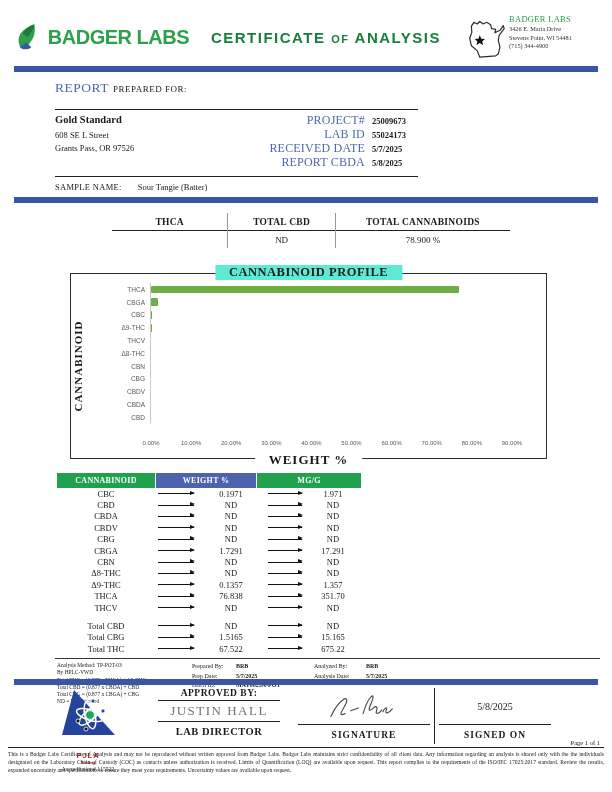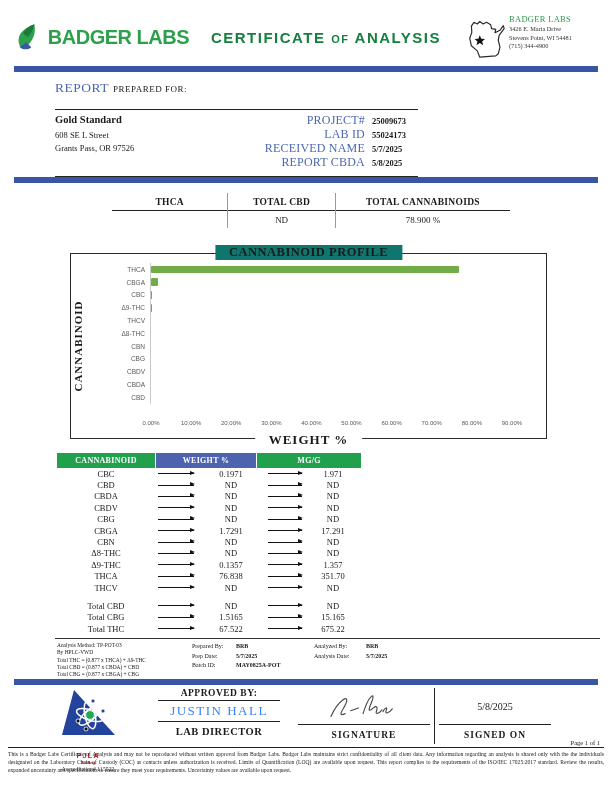--- a/index.html
+++ b/index.html
@@ -33,21 +33,21 @@
   .sample .lbl{letter-spacing:0.3px;}
   .sample .val{margin-left:14px;}
   
   .summary{margin:10px 0 0 112px;width:398px;display:grid;grid-template-columns:29% 27% 44%;}
   .sum-col{text-align:center;}
   .sum-col.sep{border-left:1px solid #999;}
   .sum-h{font-weight:700;font-size:9.5px;padding:4px 0 3px 0;border-bottom:1.2px solid #222;letter-spacing:0.3px;}
   .sum-v{font-size:9px;padding:4px 0 3px 0;}
   
   .chart-box{position:relative;margin:25px 0 0 70px;width:475px;height:184px;border:1.5px solid #2b2b2b;background:#fff;}
-  .chart-title{position:absolute;top:-9px;left:50%;transform:translateX(-50%);background:#0f766e;
+  .chart-title{position:absolute;top:-9px;left:50%;transform:translateX(-50%);background:#5eead4;
                padding:0 14px;font-weight:700;font-size:12.5px;letter-spacing:0.5px;white-space:nowrap;}
   .chart-xlabel{position:absolute;bottom:-10px;left:50%;transform:translateX(-50%);background:#fff;
                padding:0 14px;font-weight:700;font-size:13px;letter-spacing:1px;white-space:nowrap;}
   .chart-ylabel{position:absolute;left:1px;top:50%;transform:translateY(-50%) rotate(180deg);
                writing-mode:vertical-rl;font-weight:700;font-size:11px;letter-spacing:1px;background:#fff;padding:4px 0;}
   .plot{position:absolute;top:9px;left:20px;right:14px;bottom:24px;}
   .ch-row{display:grid;grid-template-columns:54px 1fr;column-gap:5px;align-items:center;height:12.8px;}
   .ch-label{font-family:"Liberation Sans",sans-serif;font-size:6.5px;color:#595959;text-align:right;}
   .ch-track{position:relative;height:12.8px;border-left:1px solid #c9c9c9;display:flex;align-items:center;}
   .ch-bar{height:7.5px;background:#70ad47;border-radius:1px;}
@@ -78,21 +78,21 @@
   .fn-val{font-weight:600;}
   .fn-right .fn-lab{width:52px;}
   
   .approval{position:absolute;top:688px;left:36px;right:14px;display:flex;align-items:flex-start;}
   .pjla{width:104px;text-align:center;}
   .pjla-org{color:#c1272d;font-family:"Liberation Sans",sans-serif;font-weight:700;font-size:7.5px;letter-spacing:1px;margin-top:9px;}
   .pjla-div{color:#c1272d;font-size:4.8px;font-weight:700;}
   .pjla-acc{color:#222;font-size:5.8px;margin-top:1px;}
   .appr{width:122px;margin-left:18px;text-align:center;}
   .appr-by{font-weight:700;font-size:9.5px;letter-spacing:0.5px;padding-bottom:2px;border-bottom:1.2px solid #222;}
-  .appr-name{color:#3b82f6;font-size:13px;letter-spacing:1.5px;padding:2px 0;border-bottom:1.5px solid #222;}
+  .appr-name{color:#737373;font-size:13px;letter-spacing:1.5px;padding:2px 0;border-bottom:1.5px solid #222;}
   .appr-title{font-size:10.5px;letter-spacing:0.5px;padding-top:4px;font-weight:600;}
   .sig{width:132px;margin-left:18px;text-align:center;}
   .sig-area{height:36px;border-bottom:1.2px solid #222;display:flex;align-items:flex-end;justify-content:center;}
   .sig-label,.signed-label{font-size:9.5px;letter-spacing:1px;padding-top:5px;font-weight:600;}
   .vdiv{width:0;border-left:1.2px solid #222;height:56px;margin:0 4px;}
   .dateb{width:112px;text-align:center;}
   .date-area{height:36px;border-bottom:1.2px solid #222;display:flex;align-items:center;justify-content:center;font-size:10px;}
   
   .bottombar{position:absolute;top:679px;left:14px;right:14px;height:6px;background:#3a55a5;}
   .pagefoot{position:absolute;top:739px;left:8px;right:8px;}
@@ -148,30 +148,34 @@
       <div>
           <div class="rf-row">
             <span class="rf-label">PROJECT#</span>
             <span class="rf-value">25009673</span>
           </div>
           <div class="rf-row">
             <span class="rf-label">LAB ID</span>
             <span class="rf-value">55024173</span>
           </div>
           <div class="rf-row">
-            <span class="rf-label">RECEIVED NAME</span>
+            <span class="rf-label">RECEIVED DATE</span>
             <span class="rf-value">5/7/2025</span>
           </div>
           <div class="rf-row">
             <span class="rf-label">REPORT CBDA</span>
             <span class="rf-value">5/8/2025</span>
           </div>
         </div>
     </div>
     <div class="rep-rule"></div>
+  </div>
+  <div class="sample">
+    <span class="lbl">SAMPLE NAME:</span>
+    <span class="val">Sour Tangie (Batter)</span>
   </div>
   <div class="bluebar"></div>
 
   <div class="summary">
       <div class="sum-col">
         <div class="sum-h">THCA</div>
       </div>
       <div class="sum-col sep">
         <div class="sum-h">TOTAL CBD</div>
         <div class="sum-v">ND</div>

